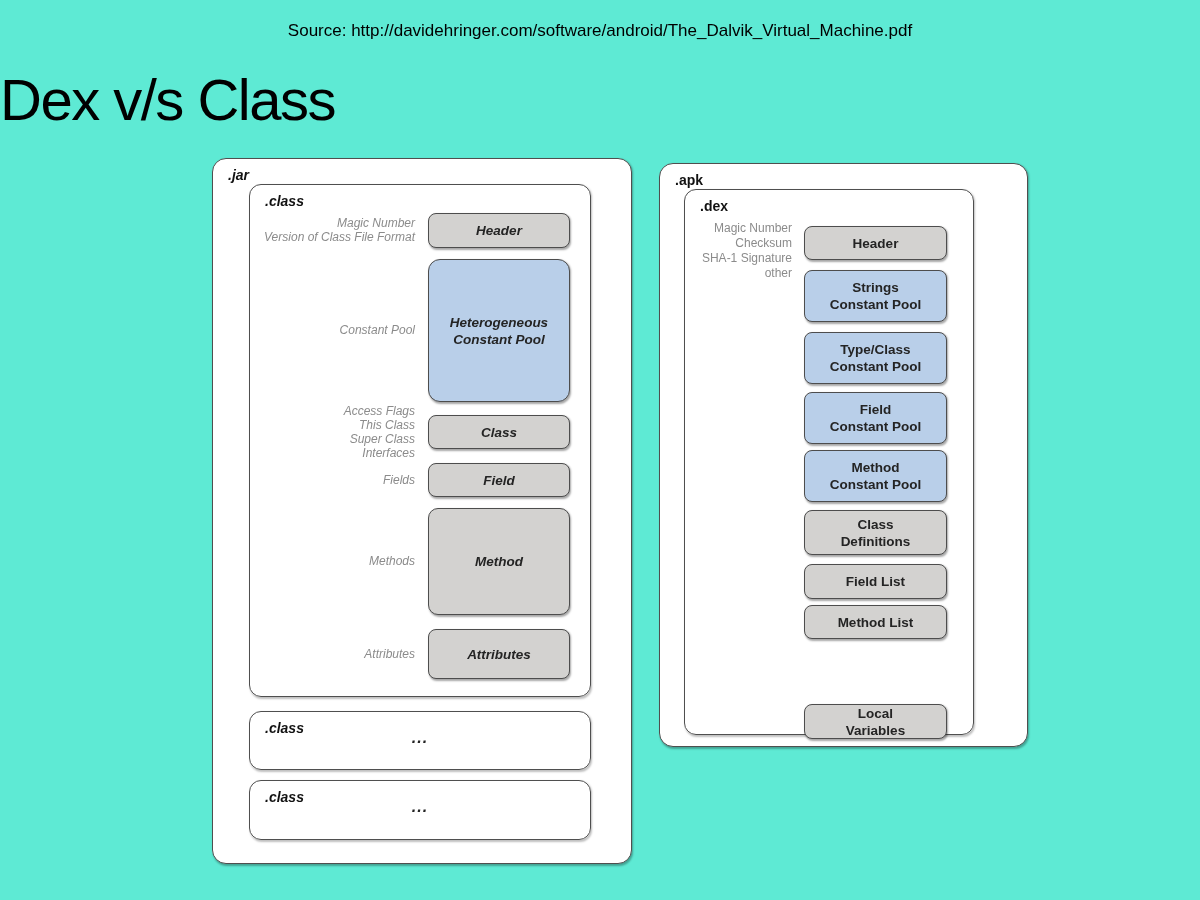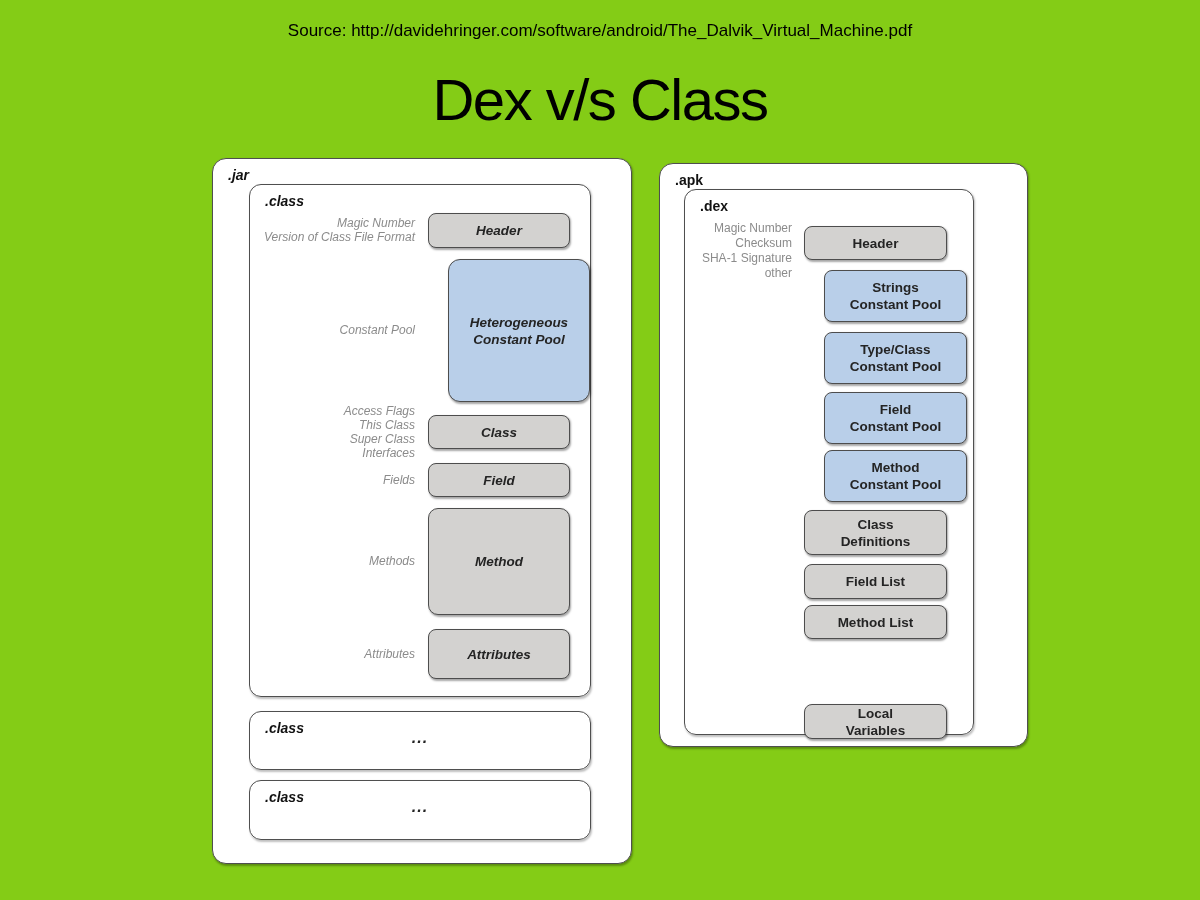--- a/index.html
+++ b/index.html
@@ -1,21 +1,21 @@
 <!DOCTYPE html>
 <html><head>
 <meta charset="utf-8">
 <style>
   html,body{margin:0;padding:0;background:#ffffff;}
-  .canvas{position:relative;width:1200px;height:900px;background:#84cc16;overflow:hidden;
+  .canvas{position:relative;width:1200px;height:900px;background:#5eead4;overflow:hidden;
           font-family:"Liberation Sans", sans-serif;}
 
   .source-line{position:absolute;top:21px;left:0;width:100%;text-align:center;
                font-size:17px;color:#000;}
-  .title{position:absolute;top:70px;left:0;width:100%;text-align:center;margin:0;
+  .title{position:absolute;top:70px;left:0;width:100%;margin:0;
          font-size:58px;line-height:60px;font-weight:400;letter-spacing:-1.5px;color:#000;}
 
   .panel{position:absolute;background:#fff;border:1.5px solid #4f4f4f;
          box-shadow:1px 1.5px 2px rgba(0,0,0,0.30);}
   .tag{position:absolute;top:8px;left:15px;font-weight:700;font-size:14px;color:#121212;}
 
   
   .jar-panel{left:212px;top:158px;width:418px;height:704px;border-radius:14px;font-style:italic;}
   .class-panel{position:absolute;left:36px;top:25px;width:340px;height:511px;
                border:1.5px solid #4f4f4f;border-radius:12px;box-shadow:1px 1.5px 2px rgba(0,0,0,0.25);}
@@ -33,21 +33,21 @@
   .pos-l2{top:219px;text-align:right;}
   .pos-l3{top:288px;}
   .pos-l4{top:369px;}
   .pos-l5{top:462px;}
 
   .dbox{position:absolute;display:flex;align-items:center;justify-content:center;
         text-align:center;font-weight:700;font-size:13.5px;line-height:17px;color:#242424;
         border:1.5px solid #4d4d4d;border-radius:8px;white-space:pre-line;
         box-shadow:1px 1.5px 2px rgba(0,0,0,0.35);box-sizing:border-box;}
   .fill-gray{background:#d3d2d0;}
-  .fill-blue{background:#b9cfe9;margin-left:20px;}
+  .fill-blue{background:#b9cfe9;}
 
   .class-panel .dbox{left:178px;width:142px;}
   .pos-b0{top:28px;height:35px;}
   .pos-b1{top:74px;height:143px;border-radius:12px;}
   .pos-b2{top:230px;height:34px;}
   .pos-b3{top:278px;height:34px;}
   .pos-b4{top:323px;height:107px;border-radius:10px;}
   .pos-b5{top:444px;height:50px;}
 
   

